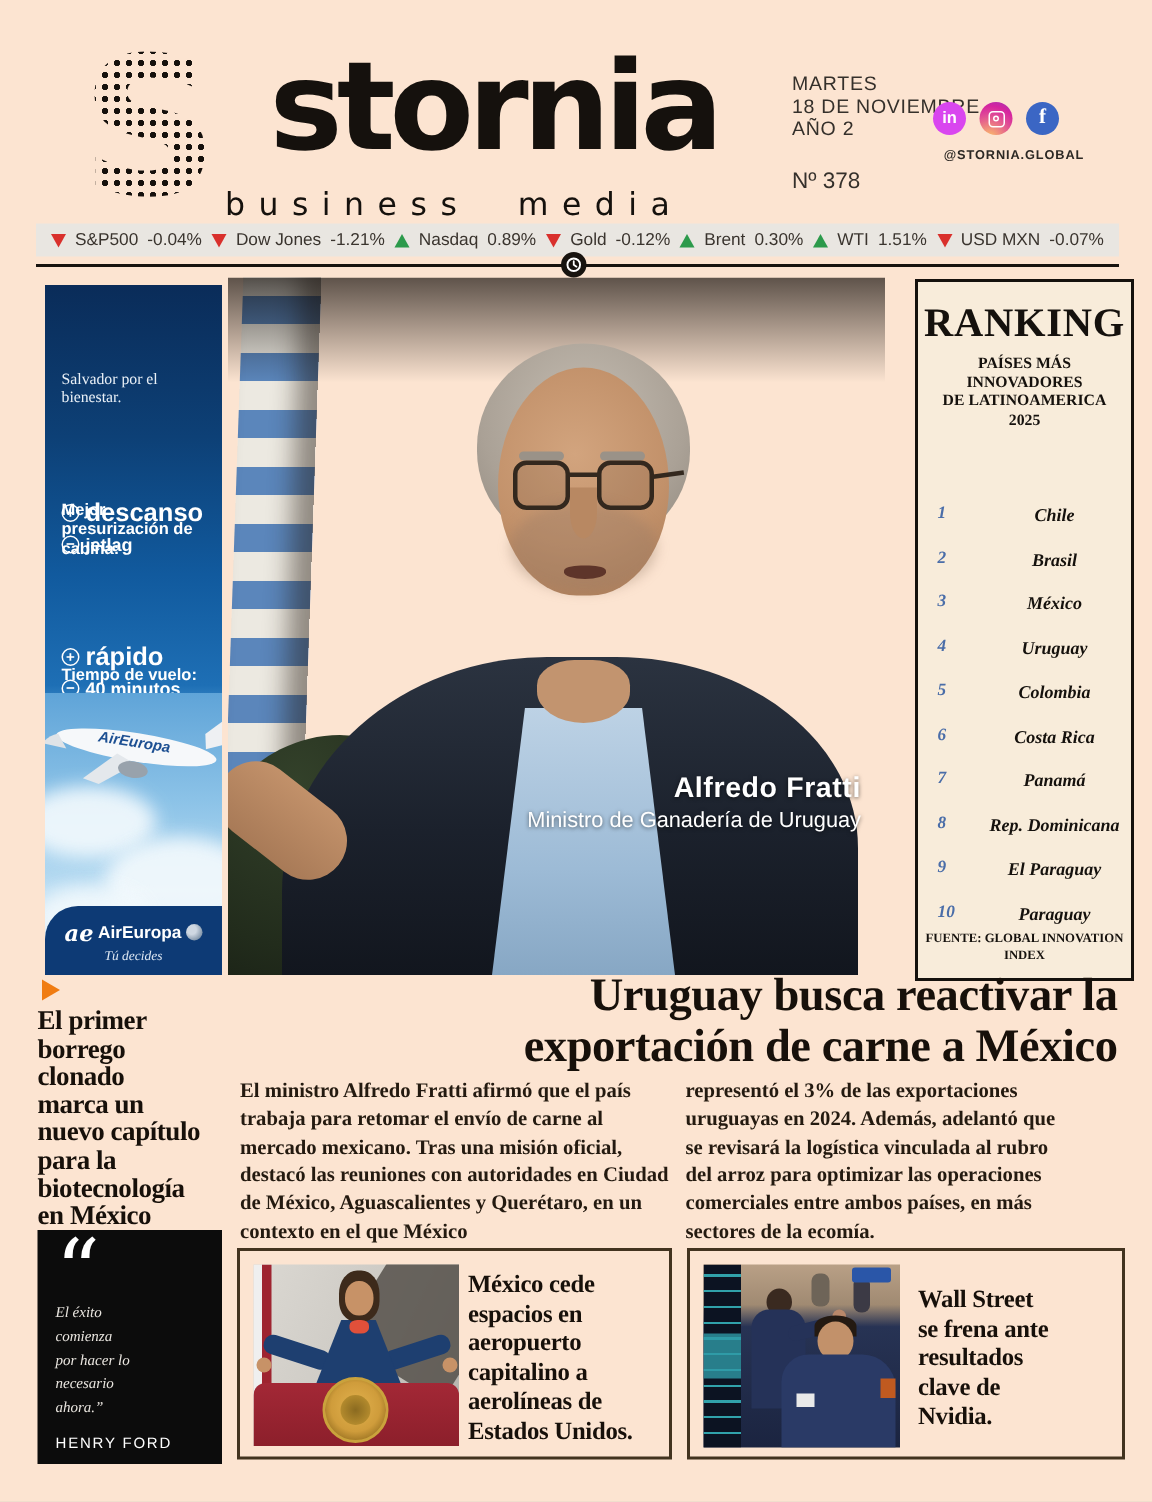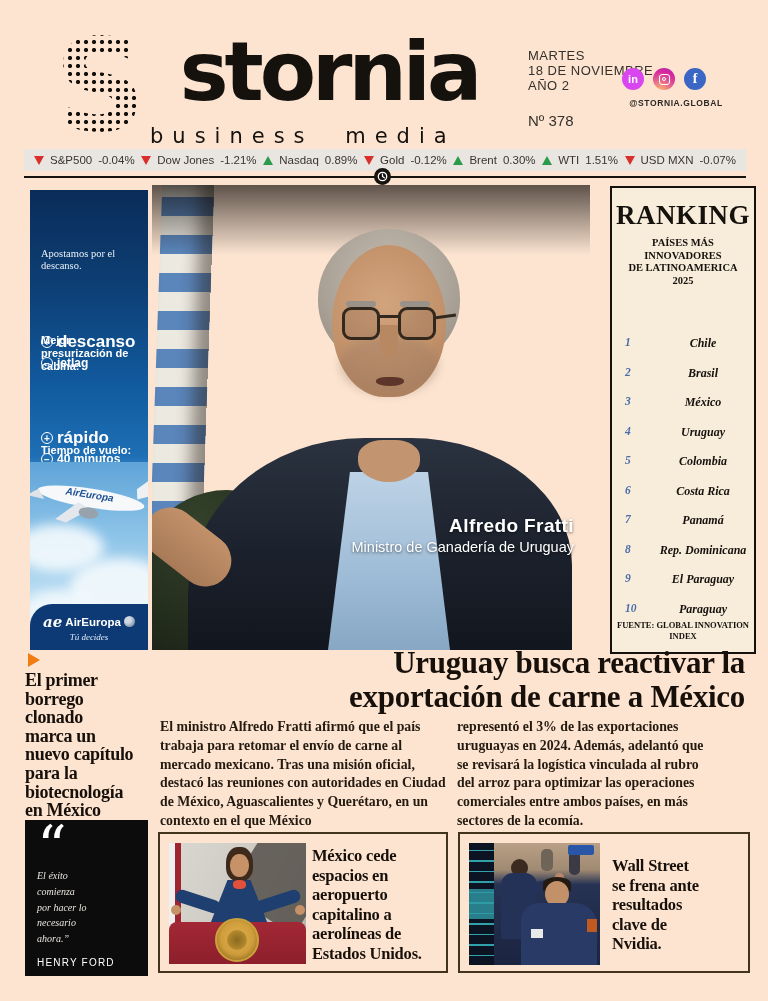--- a/index.html
+++ b/index.html
@@ -283,21 +283,21 @@
   </div>
   <div class="rule"></div>
   <div class="rule-dot">
     <svg width="11" height="11" viewBox="0 0 12 12">
         <circle cx="6" cy="6" r="4.6" fill="none" stroke="#fff" stroke-width="1.4"></circle>
         <path d="M6 3.4 V6 L8 7.4" fill="none" stroke="#fff" stroke-width="1.3" stroke-linecap="round"></path>
       </svg>
   </div>
 
   <div class="ad">
-    <div class="ad-sub">Apostamos por el descanso.</div>
+    <div class="ad-sub">Salvador por el bienestar.</div>
 
     <div class="ad-lab" style="top:112px">Mejor presurización de cabina:</div>
     <div class="ad-big" style="top:142px">
       <span class="cpl">+</span>
       <span>descanso</span>
     </div>
     <div class="ad-sm" style="top:166px">
       <span class="cmi">−</span>
       <span>jetlag</span>
     </div>

